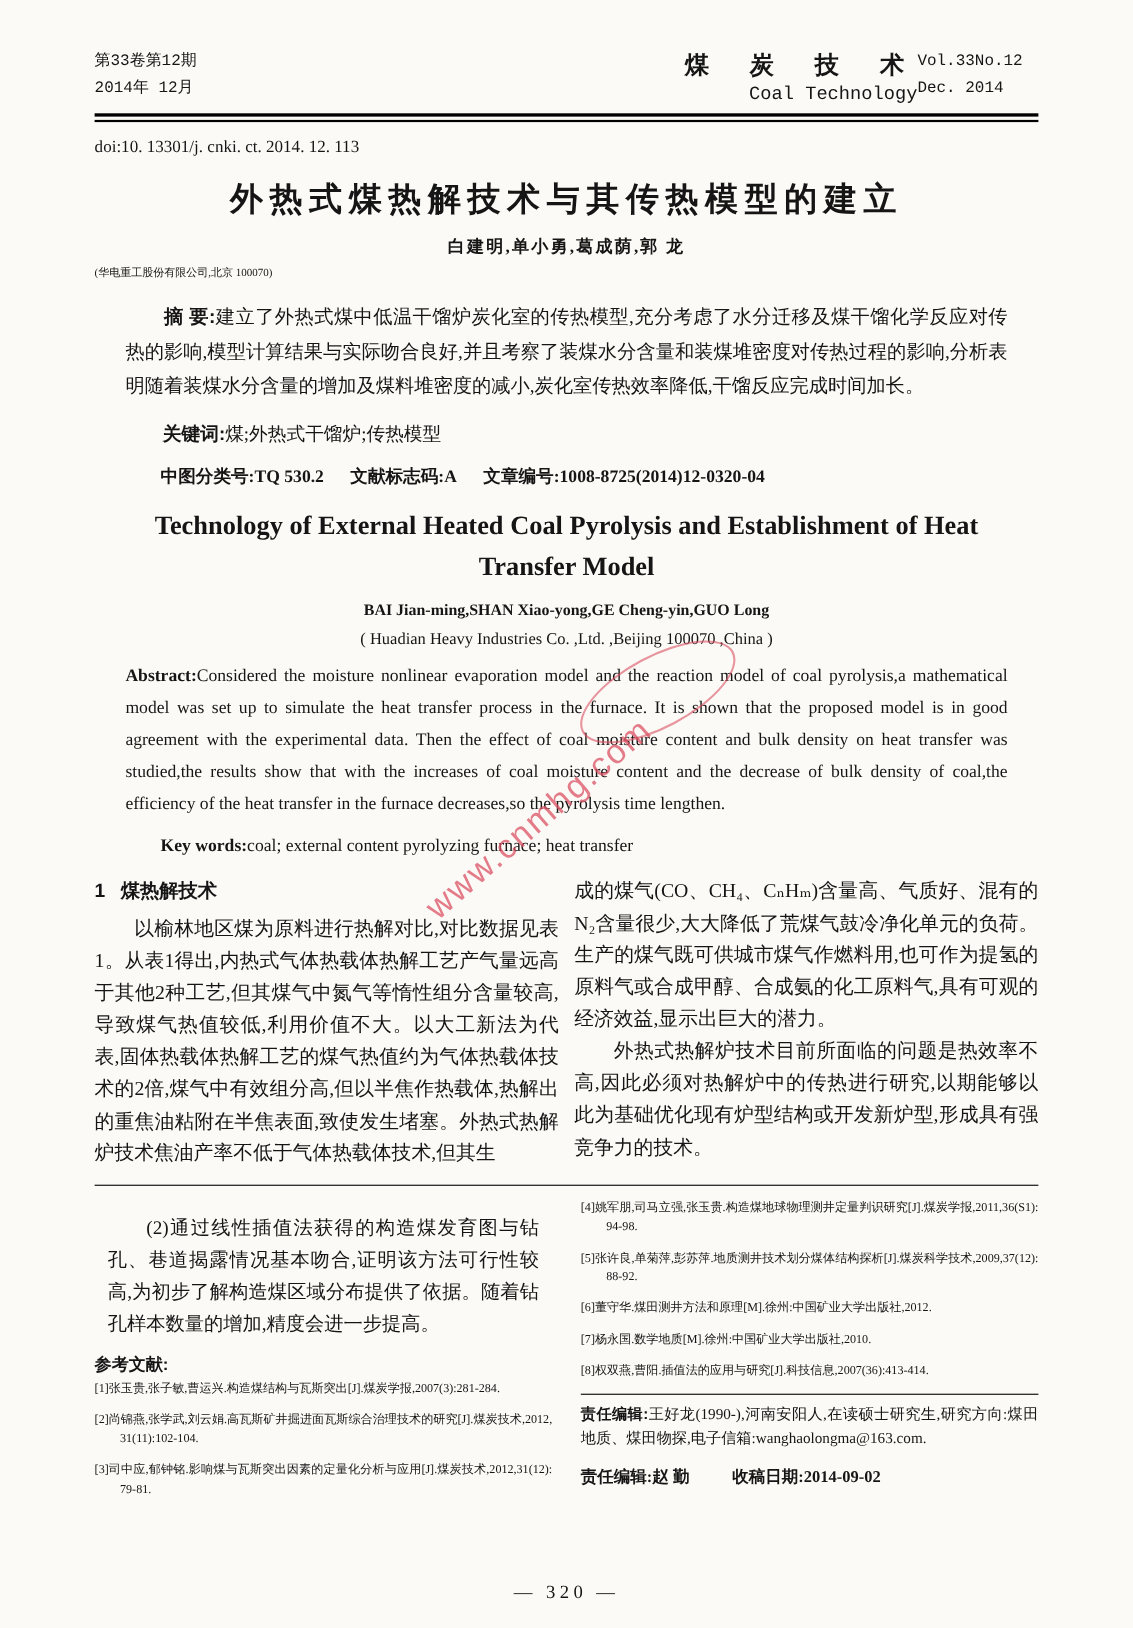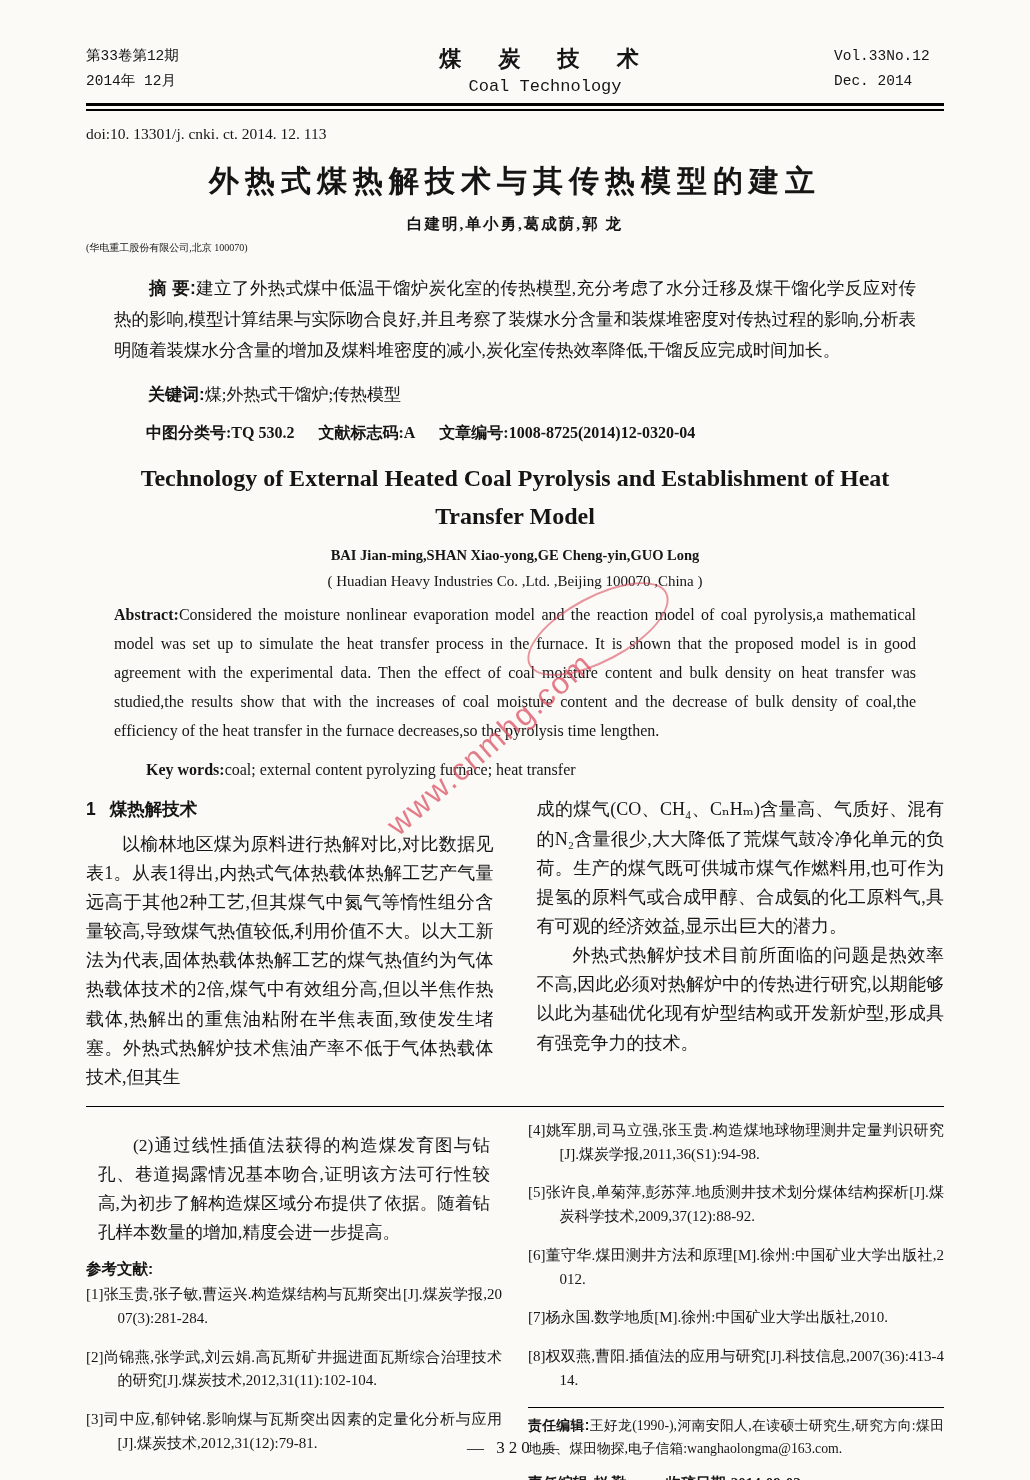--- a/index.html
+++ b/index.html
@@ -10,21 +10,21 @@
     font-family:"Liberation Serif","DejaVu Serif",serif;
     color:#151515; overflow:hidden;
   }
   .hei { font-family:"Liberation Sans","DejaVu Sans",sans-serif; }
   .b { font-weight:bold; }
 
   
   .header-row { display:flex; justify-content:space-between; align-items:flex-start;font-family:Liberation Mono, monospace; }
   .header-side { font-size:14.5px; line-height:1.75; width:170px; }
   .header-side.right { width:110px; }
-  .header-center { text-align:center; flex:1; }
+  .header-center { text-align:right; flex:1; }
   .journal-cn { font-size:22px; font-weight:bold; letter-spacing:12px; }
   .journal-en { font-size:17px; margin-top:3px; }
   .double-rule { margin-top:7px; border-top:3px solid #000; height:3px; border-bottom:2px solid #000; }
 
   .doi-line { font-size:15.5px; margin-top:14px; }
 
   .title-cn { text-align:center; font-size:30px; font-weight:bold; letter-spacing:6px; margin-top:18px; }
   .authors-cn { text-align:center; font-size:15.5px; font-weight:bold; margin-top:12px; letter-spacing:2px; }
   .affil-cn { text-align:left; font-size:10px; margin-top:6px; }
 
@@ -34,34 +34,34 @@
   .clc-line { font-size:16px; font-weight:bold; margin-top:5px; text-indent:2em; }
   .clc-line span { margin-right:24px; }
 
   .title-en { text-align:center; font-size:24px; font-weight:bold; line-height:1.55; margin-top:16px; padding:0 30px; }
   .authors-en { text-align:center; font-size:14.5px; font-weight:bold; margin-top:12px; }
   .affil-en { text-align:center; font-size:15px; margin-top:9px; }
   .abs-en { font-size:16px; line-height:1.82; text-align:justify; margin-top:8px; }
   .kw-en { font-size:16px; margin-top:2px; text-indent:2em; }
 
   
-  .columns { display:flex; gap:43px; margin-top:12px; }
+  .columns { display:flex; gap:14px; margin-top:12px; }
   .col { flex:1; font-size:18px; line-height:1.62; text-align:justify; word-break:break-all; }
   .sec-heading { font-family:"Liberation Sans","DejaVu Sans",sans-serif; font-weight:bold; font-size:17.5px; margin-bottom:6px; }
   .sec-heading .no { margin-right:14px; }
   .para-indent { text-indent:2em; margin:0; }
   .col p + p { margin-top:0; }
 
   .foot-rule { border-top:1.5px solid #000; margin-top:14px; }
 
   .foot-columns { display:flex; gap:26px; margin-top:12px; }
   .foot-col { flex:1; }
   .foot-para { font-size:17.5px; line-height:1.66; text-align:justify; text-indent:2em; word-break:break-all; margin:12px; }
   .refs-label { font-family:"Liberation Sans","DejaVu Sans",sans-serif; font-weight:bold; font-size:15.5px; margin-top:12px; }
-  .ref { font-size:15px; line-height:1.58; padding-left:2.1em; text-indent:-2.1em; text-align:justify; word-break:break-all; margin-top:3px; }
+  .ref { font-size:11px; line-height:1.58; padding-left:2.1em; text-indent:-2.1em; text-align:justify; word-break:break-all; margin-top:3px; }
   .bio-rule { border-top:1.5px solid #000; margin-top:10px; }
   .bio { font-size:13.8px; line-height:1.62; margin-top:7px; text-align:justify; word-break:break-all; }
   .editor-line { display:flex; gap:39px; font-weight:bold; font-size:15px; margin-top:10px; }
 
   .page-num { position:absolute; bottom:22px; left:0; right:0; text-align:center; font-size:17px; letter-spacing:4px; }
 
   
   .watermark {
     position:absolute; left:350px; top:700px; width:340px;
     transform:rotate(-41deg);

